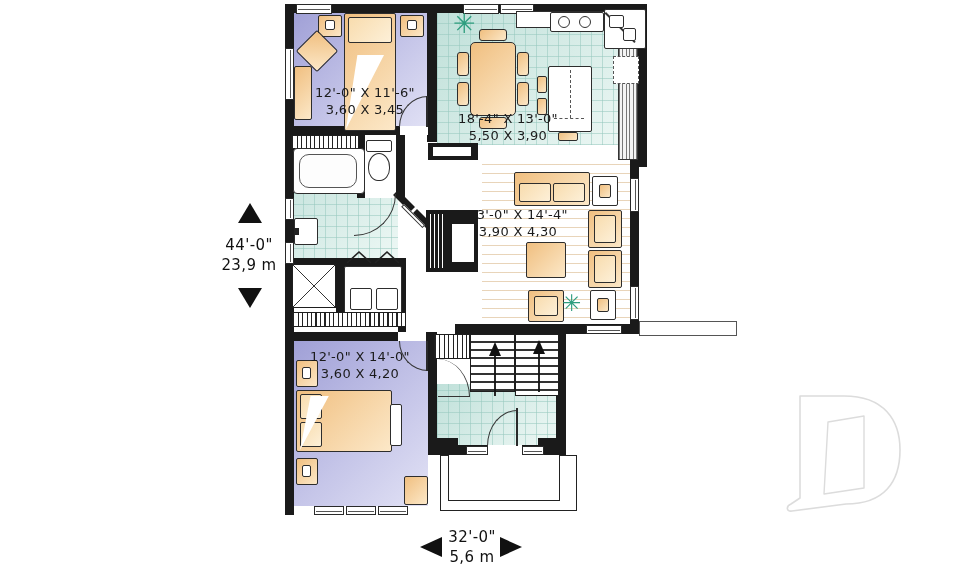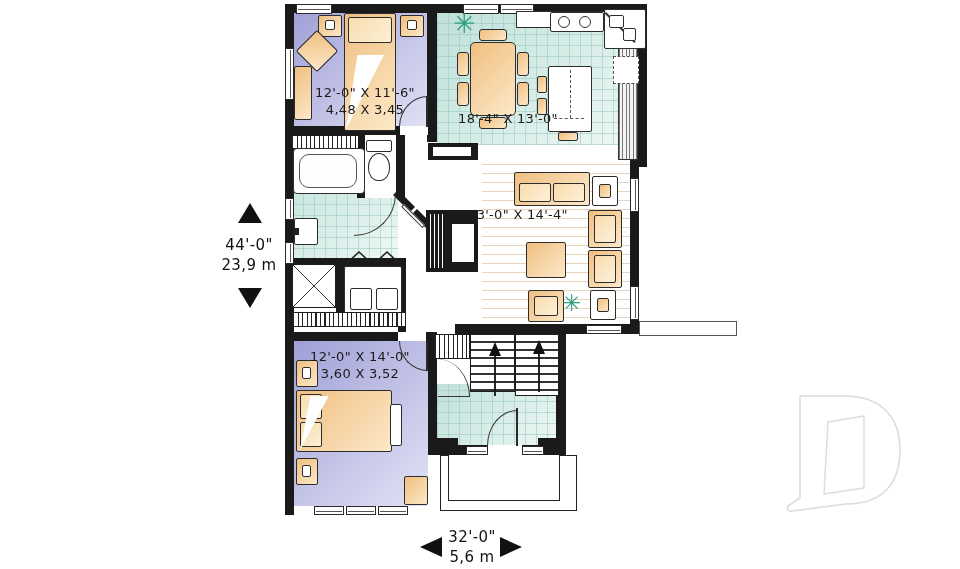--- a/index.html
+++ b/index.html
@@ -205,31 +205,33 @@
   <div class="arc" style="left:487px;top:410px;width:30px;height:36px;border-left:1.4px solid #333;border-top:1.4px solid #333;border-radius:100% 0 0 0;"></div>
   <div class="leaf" style="left:516px;top:408px;width:2px;height:38px;"></div>
 
   <div class="abs" style="left:440px;top:455px;width:137px;height:56px;border:1.6px solid #222;background:#fff;"></div>
   <div class="abs" style="left:448px;top:455px;width:112px;height:46px;border:1.4px solid #222;border-top:none;background:#fff;"></div>
 
   <div class="abs" style="left:639px;top:321px;width:98px;height:15px;border:1.4px solid #555;background:#fff;"></div>
 
   <div class="label" style="left:300px;top:84px;width:130px;">
     <div>12'-0" X 11'-6"</div>
-    <div>4,48 X 3,45</div>
+    <div>3,60 X 3,45</div>
   </div>
   <div class="label" style="left:443px;top:110px;width:130px;">
     <div>18'-4" X 13'-0"</div>
+    <div>5,50 X 3,90</div>
   </div>
   <div class="label" style="left:453px;top:206px;width:130px;">
     <div>13'-0" X 14'-4"</div>
+    <div>3,90 X 4,30</div>
   </div>
   <div class="label" style="left:302px;top:348px;width:116px;">
     <div>12'-0" X 14'-0"</div>
-    <div>3,60 X 3,52</div>
+    <div>3,60 X 4,20</div>
   </div>
 
   <div class="tri" style="left:238px;top:203px;border-left:12px solid transparent;border-right:12px solid transparent;border-bottom:20px solid #111;"></div>
   <div class="dimtxt" style="left:212px;top:236px;width:74px;">44'-0"</div>
   <div class="dimtxt" style="left:212px;top:256px;width:74px;">23,9 m</div>
   <div class="tri" style="left:238px;top:288px;border-left:12px solid transparent;border-right:12px solid transparent;border-top:20px solid #111;"></div>
 
   <div class="tri" style="left:420px;top:537px;border-top:10px solid transparent;border-bottom:10px solid transparent;border-right:22px solid #111;"></div>
   <div class="dimtxt" style="left:444px;top:528px;width:56px;">32'-0"</div>
   <div class="dimtxt" style="left:444px;top:548px;width:56px;">5,6 m</div>

